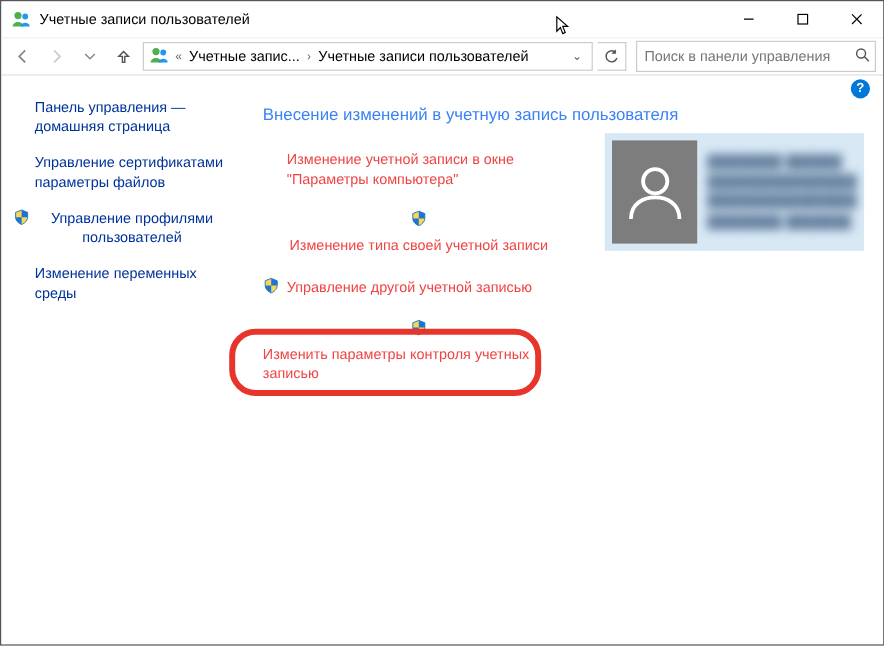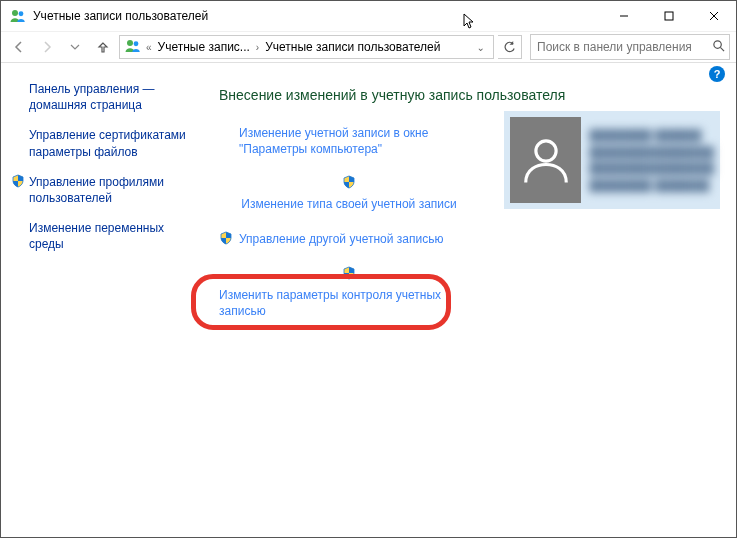--- a/index.html
+++ b/index.html
@@ -99,46 +99,46 @@
     padding: 18px 10px 10px 28px;
   }
   .sidebar a {
     display:block;
     color:#003399;
     text-decoration:none;
     margin-bottom: 14px;
     line-height: 1.35;
     font-size: 12px;
   }
-  .sidebar .shield-row { display:flex; align-items:flex-start; gap:4px; margin-left:-18px; }
+  .sidebar .shield-row { display:flex; align-items:flex-start; gap:4px; margin-left:-18px;text-align:center; }
   .sidebar .shield-row a { margin-bottom:14px; }
 
   .main {
     flex:1;
     padding: 18px 22px 10px 18px;
     position:relative;
   }
   .main h1 {
     font-size: 14px;
     font-weight: normal;
-    color: #14532d;
+    color: #3b82f6;
     margin: 6px 0 22px 0;
   }
   .links-col {
     width: 260px;
   }
   .links-col .linkrow {
     margin-bottom: 18px;
     display:flex;
     align-items:flex-start;
     gap:6px;
   }
   .links-col .linkrow.stacked { flex-direction:column; gap:4px;align-items:center; }
   .links-col a {
-    color:#3b82f6; text-decoration:none; line-height:1.35;
+    color:#ef4444; text-decoration:none; line-height:1.35;
   }
 
   .userbox {
     position:absolute;
     top: 48px; right: 16px;
     width: 216px;
     background: #d8e8f5;
     padding: 6px;
     display:flex; gap:8px;
     align-items:center;

